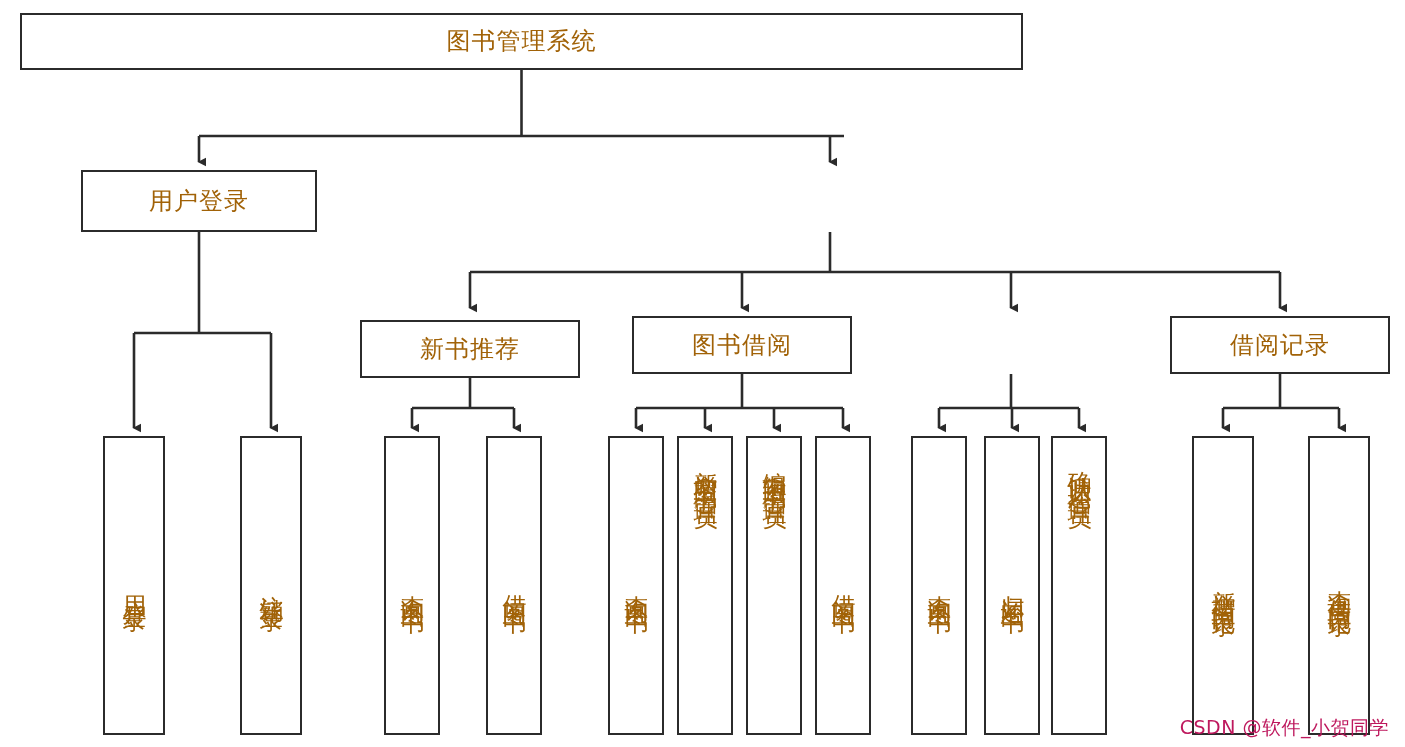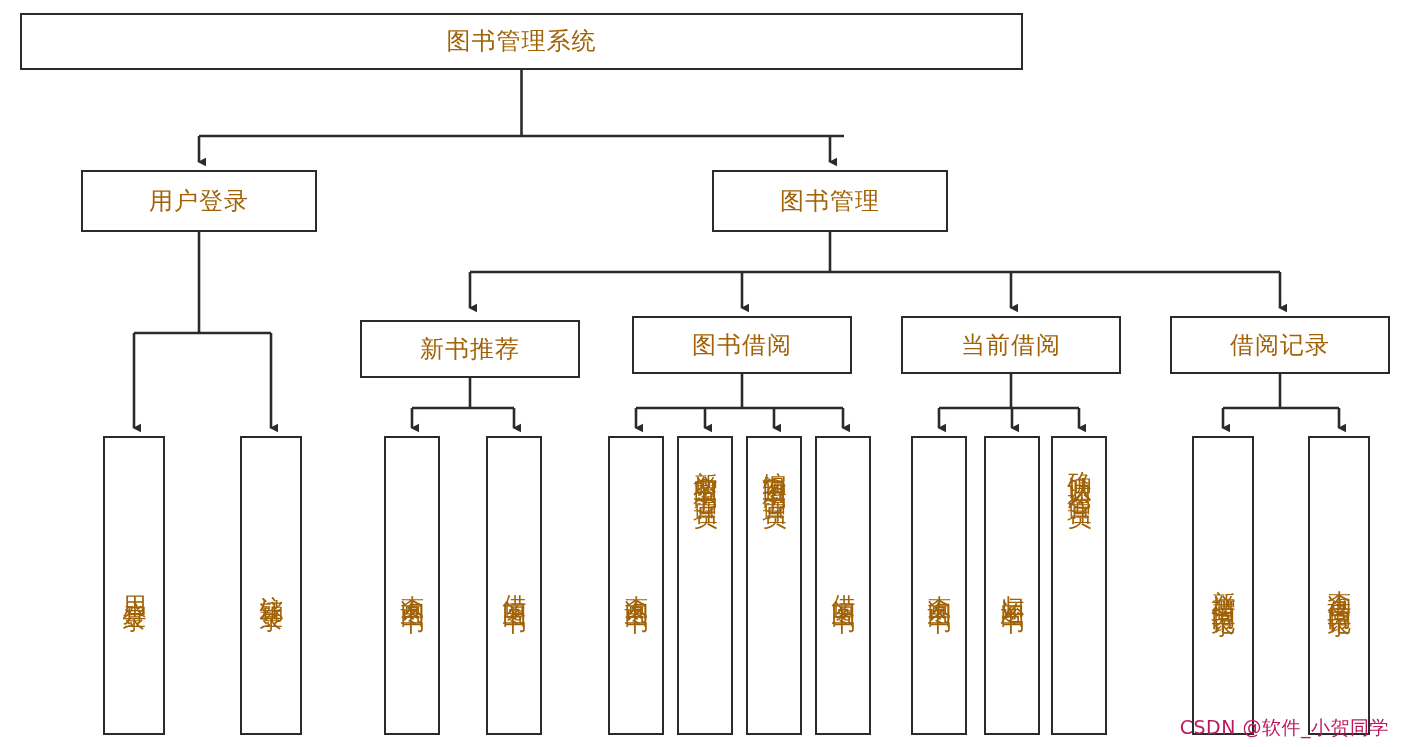--- a/index.html
+++ b/index.html
@@ -135,32 +135,26 @@
     </g>
   </svg>
 
   <div class="node h" style="left: 20px; top: 13px; width: 1003px; height: 57px;">
     <span class="node-label">图书管理系统</span>
   </div>
 
   <div class="node h" style="left: 81px; top: 170px; width: 236px; height: 62px;">
     <span class="node-label">用户登录</span>
   </div>
-  <div class="node h" style="left: 712px; top: 170px; width: 236px; height: 62px;">
-    <span class="node-label">图书管理</span>
-  </div>
 
   <div class="node h" style="left: 360px; top: 320px; width: 220px; height: 58px;">
     <span class="node-label">新书推荐</span>
   </div>
   <div class="node h" style="left: 632px; top: 316px; width: 220px; height: 58px;">
     <span class="node-label">图书借阅</span>
-  </div>
-  <div class="node h" style="left: 901px; top: 316px; width: 220px; height: 58px;">
-    <span class="node-label">当前借阅</span>
   </div>
   <div class="node h" style="left: 1170px; top: 316px; width: 220px; height: 58px;">
     <span class="node-label">借阅记录</span>
   </div>
 
   <div class="node v center" style="left: 103px; top: 436px; width: 62px; height: 299px;">
     <span class="node-label">用户登录</span>
   </div>
   <div class="node v center" style="left: 240px; top: 436px; width: 62px; height: 299px;">
     <span class="node-label">注销登录</span>

